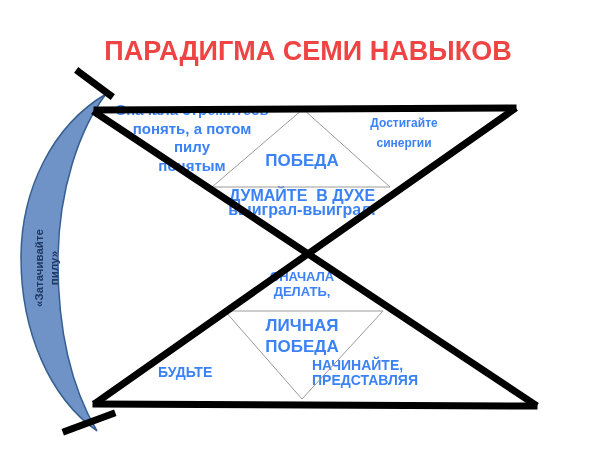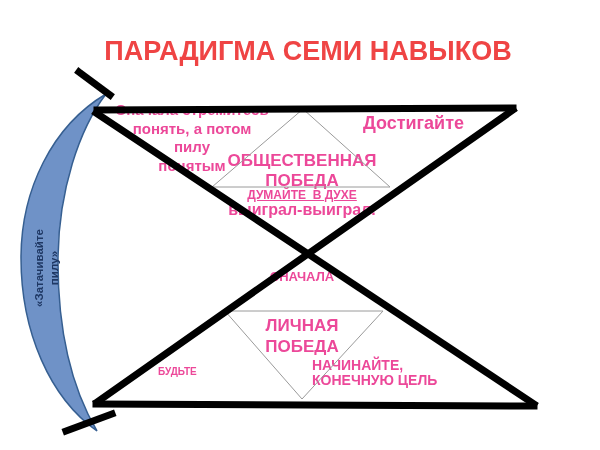--- a/index.html
+++ b/index.html
@@ -23,40 +23,40 @@
     top: 0;
     pointer-events: none;
   }
   .shape-layer { z-index: 0; }
   .text-layer  { z-index: 1; }
   .line-layer  { z-index: 2; }
 
   .txt {
     position: absolute;
     font-weight: bold;
-    color: #ec4899;
+    color: #3b82f6;
   }
   .line { white-space: pre-wrap; }
 
   .title {
     left: 8px; top: 36px; width: 600px;
     text-align: center;
     font-size: 27px;
     letter-spacing: 0px;
     color: #ef4444;
   }
   .seek-first   { left: 102px; top: 101px; width: 180px; text-align: center; font-size: 15px; line-height: 18.5px; }
-  .synergize    { left: 344px; top: 113px; width: 120px; text-align: right; font-size: 18px; line-height: 20px; }
+  .synergize    { left: 344px; top: 113px; width: 120px; text-align: center; font-size: 12px; line-height: 20px; }
   .public-victory  { left: 212px; top: 151px; width: 180px; text-align: center; font-size: 17px; line-height: 20px; }
   .win-win      { left: 210px; top: 189px; width: 184px; text-align: center; }
-  .win-win .small { font-size: 12px; line-height: 13px; text-decoration: underline; }
+  .win-win .small { font-size: 16px; line-height: 13px; }
   .win-win .big   { font-size: 16px; line-height: 16px; }
   .first-things { left: 212px; top: 269px; width: 180px; text-align: center; font-size: 13px; line-height: 15px; }
   .private-victory { left: 212px; top: 315px; width: 180px; text-align: center; font-size: 17px; line-height: 21px; }
-  .proactive    { left: 158px; top: 362px; width: 160px; text-align: left; font-size: 10px; line-height: 20px; }
+  .proactive    { left: 158px; top: 362px; width: 160px; text-align: left; font-size: 14px; line-height: 20px; }
   .end-in-mind  { left: 312px; top: 358px; width: 180px; text-align: left; font-size: 14px; line-height: 14.5px; }
 
   .saw-label {
     left: -16px; top: 251px;
     width: 130px; height: 34px;
     transform: rotate(-90deg);
     text-align: center;
     font-size: 11.5px;
     line-height: 15px;
     color: #1f3864;
@@ -82,48 +82,49 @@
 
     <div class="txt seek-first">
       <div class="line">Сначала стремитесь</div>
       <div class="line">понять, а потом</div>
       <div class="line">пилу</div>
       <div class="line">понятым</div>
     </div>
 
     <div class="txt synergize">
       <div class="line">Достигайте</div>
+      <div class="line">синергии</div>
     </div>
 
     <div class="txt public-victory">
-      <div class="line">ОБЩЕСТВЕННАЯ</div>
       <div class="line">ПОБЕДА</div>
     </div>
 
     <div class="txt win-win">
       <div class="line small">ДУМАЙТЕ  В ДУХЕ</div>
       <div class="line big">выиграл-выиграл.</div>
     </div>
 
     <div class="txt first-things">
       <div class="line">СНАЧАЛА</div>
+      <div class="line">ДЕЛАТЬ,</div>
     </div>
 
     <div class="txt private-victory">
       <div class="line">ЛИЧНАЯ</div>
       <div class="line">ПОБЕДА</div>
     </div>
 
     <div class="txt proactive">
       <div class="line">БУДЬТЕ</div>
     </div>
 
     <div class="txt end-in-mind">
       <div class="line">НАЧИНАЙТЕ,</div>
-      <div class="line">КОНЕЧНУЮ ЦЕЛЬ</div>
+      <div class="line">ПРЕДСТАВЛЯЯ</div>
     </div>
 
   </div>
 
   <svg class="layer line-layer" width="600" height="450" viewBox="0 0 600 450">
 
     <g fill="none" stroke-width="1" stroke="#9a9a9a">
       <path d="M212,187 L303,109 L390,187 Z"></path>
       <path d="M225,311 L383,311 L302,399 Z"></path>
     </g>

